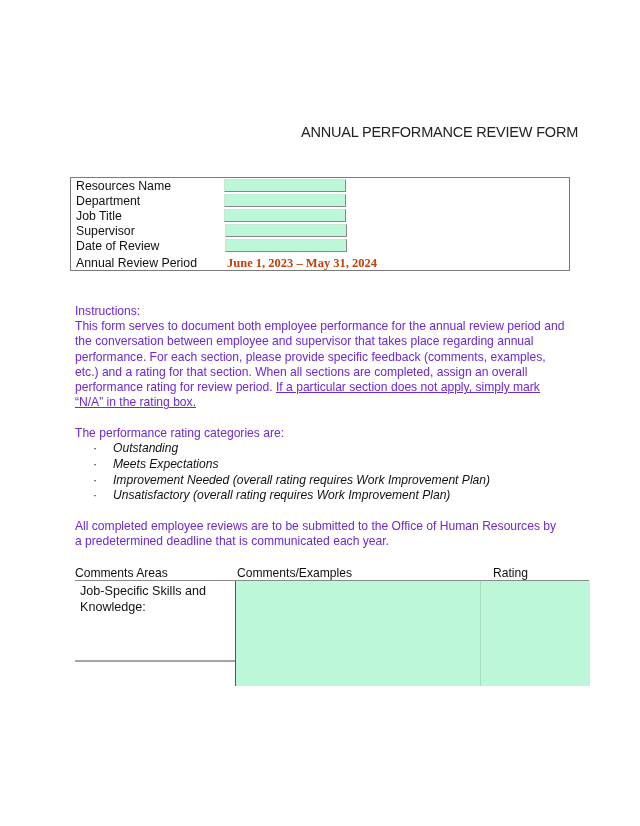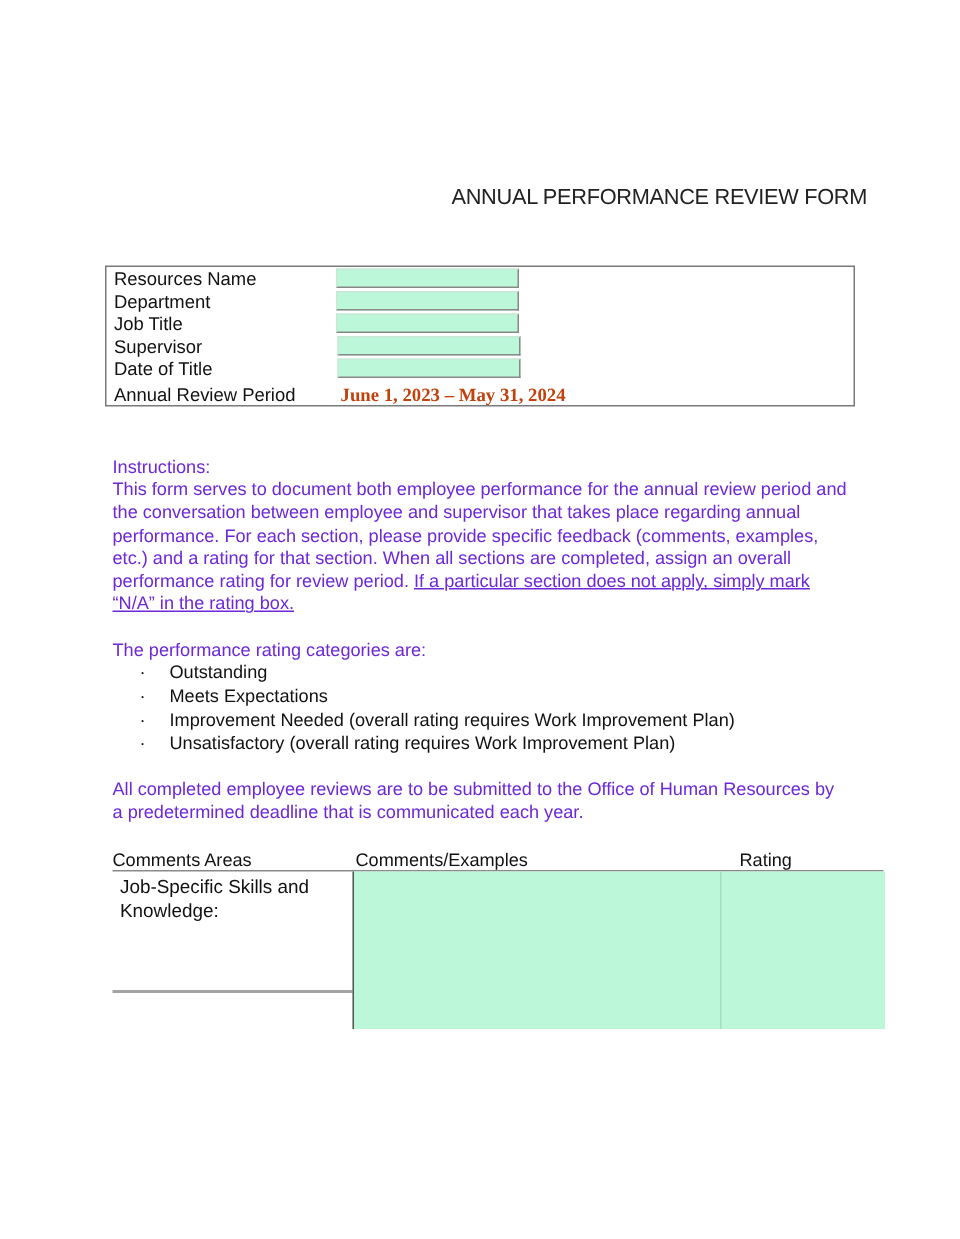--- a/index.html
+++ b/index.html
@@ -26,21 +26,21 @@
       position: absolute; left: 156px; top: 78px; font-family: "Liberation Serif", serif;
       font-weight: bold; font-size: 12.5px; line-height: 15px; color: #c2410c;
     }
     .para {
       position: absolute; left: 75px; width: 490px; font-size: 12.1px; line-height: 15.3px; color: #6d28d9;
     }
     .underline { text-decoration: underline; }
     .bullets { position: absolute; left: 75px; top: 441px; font-size: 12.1px; line-height: 15.8px; }
     .bullet-row { position: relative; height: 15.8px; }
     .bullet-dot { position: absolute; left: 18px; top: 0; }
-    .bullet-text { position: absolute; left: 38px; top: 0; white-space: nowrap; }
+    .bullet-text { position: absolute; left: 38px; top: 0; white-space: nowrap; font-style: italic; }
     .fb-header { position: absolute; top: 566px; font-size: 12.1px; color: #111; }
     .fb-table {
       position: absolute; left: 75px; top: 580px; width: 514px; height: 82px;
       border-top: 1px solid #8a8a8a; border-bottom: 2px solid #a4a4a4; box-sizing: border-box;
     }
     .fb-area { position: absolute; left: 5px; top: 2px; width: 155px; }
     .fb-area-title { font-size: 12.6px; line-height: 16px; color: #111; }
     .fb-area-desc { font-size: 9.6px; line-height: 12.3px; color: #111; margin-top: 1px; }
     .fb-comments {
       position: absolute; left: 160px; top: 0; width: 245px; height: 105px;
@@ -62,21 +62,21 @@
 
   <div class="info-row" style="top:16px">Department</div>
   <div class="info-field" style="top:16px"></div>
 
   <div class="info-row" style="top:31px">Job Title</div>
   <div class="info-field" style="top:31px"></div>
 
   <div class="info-row" style="top:46px">Supervisor</div>
   <div class="info-field" style="top:46px; left:154px"></div>
 
-  <div class="info-row" style="top:61px">Date of Title</div>
+  <div class="info-row" style="top:61px">Date of Review</div>
   <div class="info-field" style="top:61px; left:154px"></div>
 
   <div class="info-row" style="top:78px">Annual Review Period</div>
   <div class="period-value">June 1, 2023 – May 31, 2024</div>
 </div>
 
 <div class="para" style="top:304px">Instructions:</div>
 <div class="para" style="top:319px"><span>This form serves to document both employee performance for the annual review period and the conversation between employee and supervisor that takes place regarding annual performance.  For each section, please provide specific feedback (comments, examples, etc.) and a rating for that section.  When all sections are completed, assign an overall performance rating for review period.  </span><span class="underline">If a particular section does not apply, simply mark “N/A” in the rating box.</span></div>
 
 <div class="para" style="top:426px">The performance rating categories are:</div>

